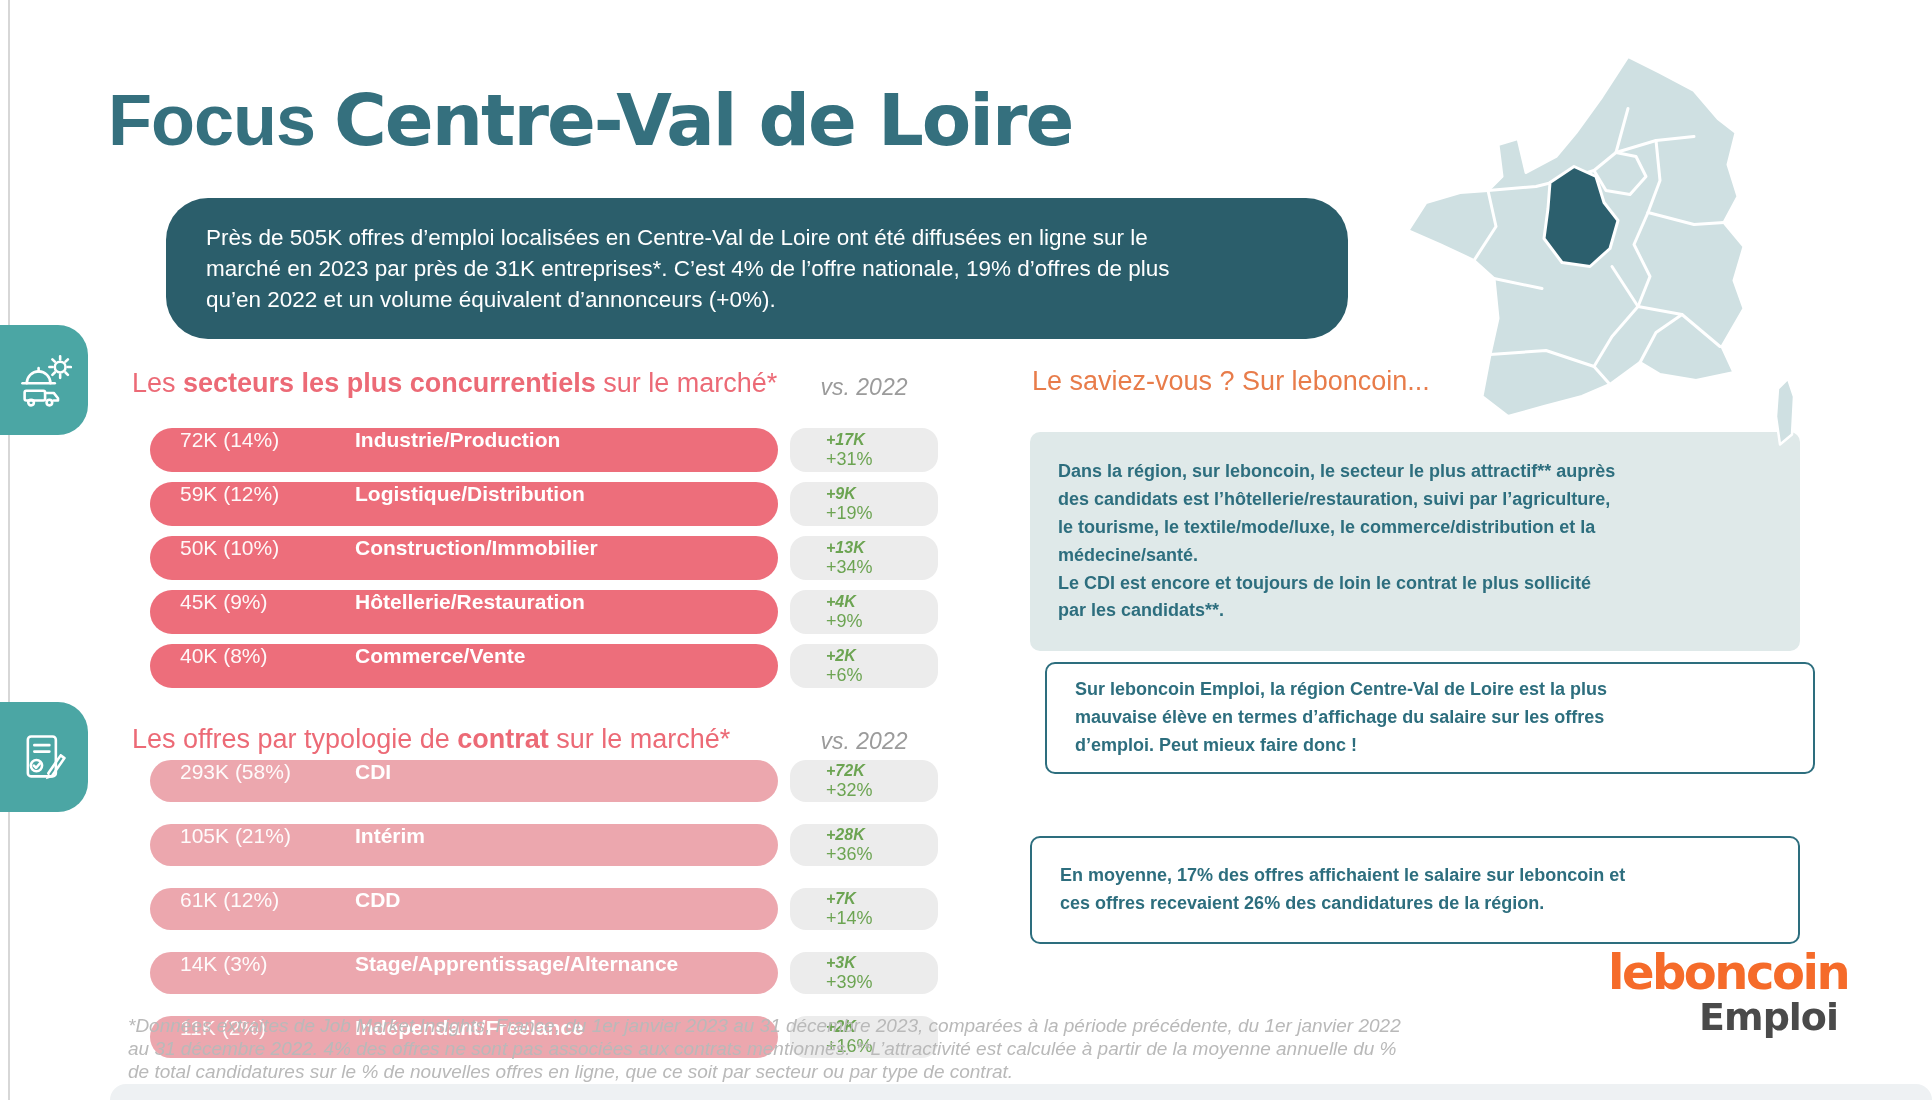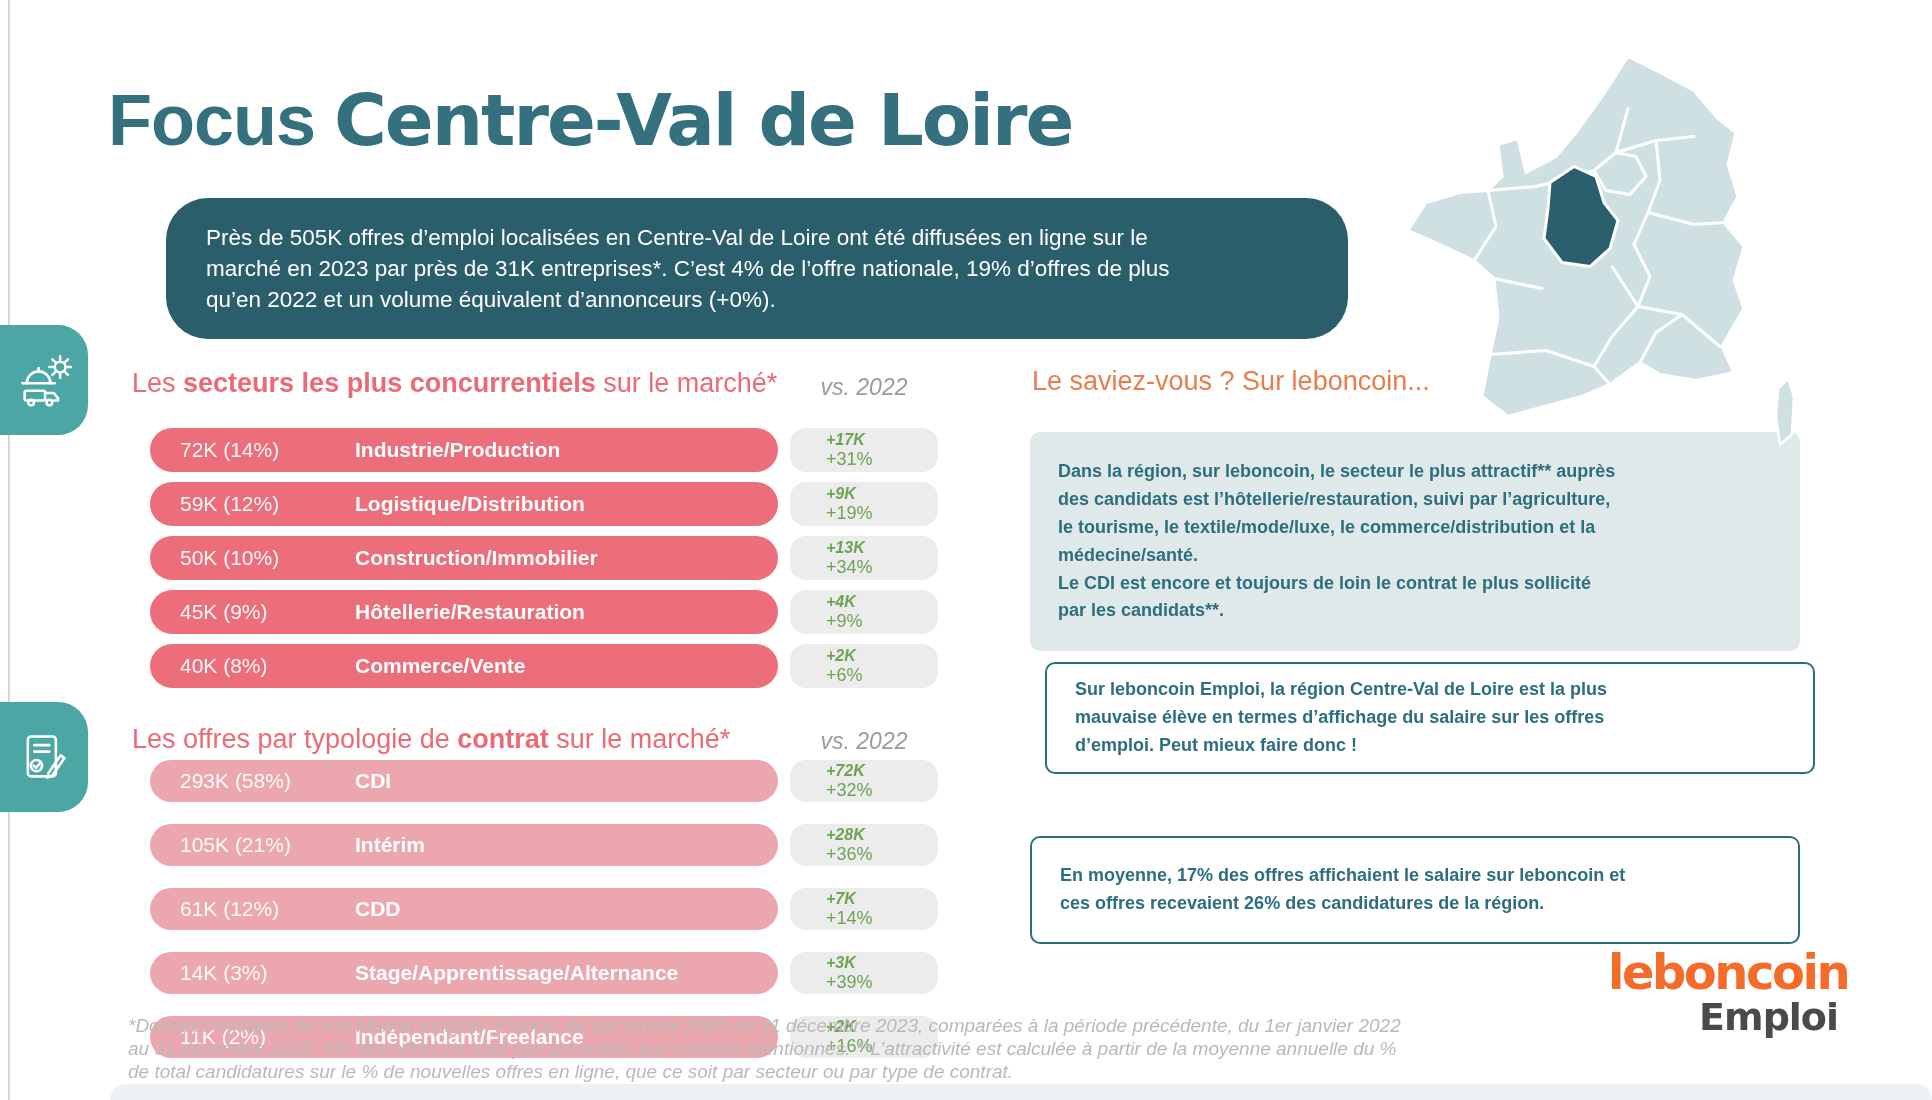--- a/index.html
+++ b/index.html
@@ -28,21 +28,21 @@
   .sec-head .hb{font-weight:700;}
   #sectors-heading{left:132px;top:368px;}
   #contracts-heading{left:132px;top:724px;}
   .vs-label{width:148px;text-align:center;color:#9b9b9b;font-size:23px;font-style:italic;}
   #vs-sectors{left:790px;top:374px;} #vs-contracts{left:790px;top:728px;}
 
   
   .rows{left:150px;width:788px;display:flex;flex-direction:column;}
   #sector-rows{top:428px;gap:10px;} #contract-rows{top:760px;gap:22px;}
   .row{display:flex;gap:12px;align-items:stretch;}
-  .bar{flex:1;display:flex;align-items:center;color:#fff;}
+  .bar{flex:1;display:flex;align-items:flex-start;color:#fff;}
   .sector-bar{height:44px;border-radius:22px;background:#ed6e7b;}
   .contract-bar{height:42px;border-radius:21px;background:#eca7ae;}
   .bar-value{width:175px;padding-left:30px;font-size:21px;font-weight:400;color:rgba(255,255,255,.95);white-space:nowrap;}
   .bar-label{flex:1;font-size:21px;font-weight:700;white-space:nowrap;}
   .pill{width:148px;box-sizing:border-box;background:#ececec;border-radius:16px;
         display:flex;flex-direction:column;justify-content:center;padding-left:36px;color:#6ca452;}
   .pill-k{font-size:16px;font-weight:700;font-style:italic;line-height:1.12;}
   .pill-pct{font-size:18px;line-height:1.12;}
 
   

